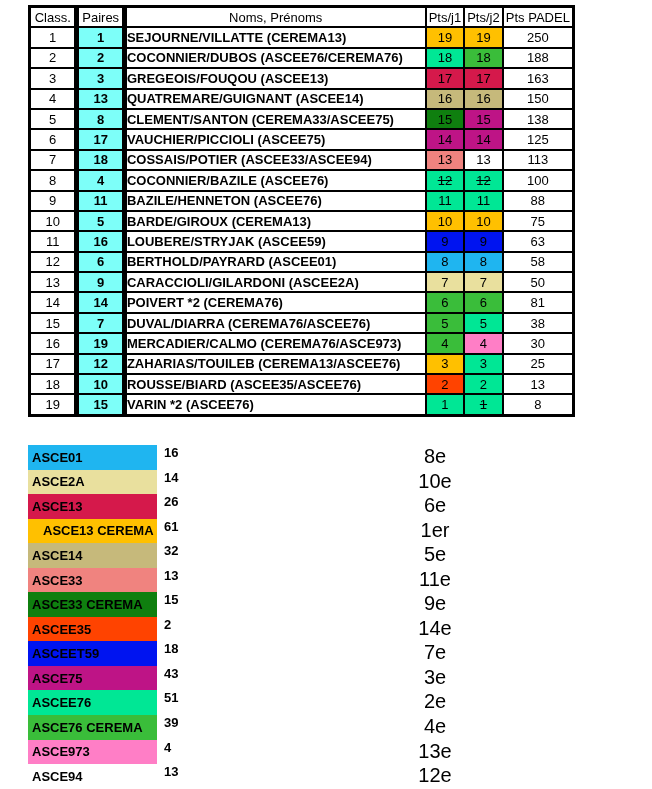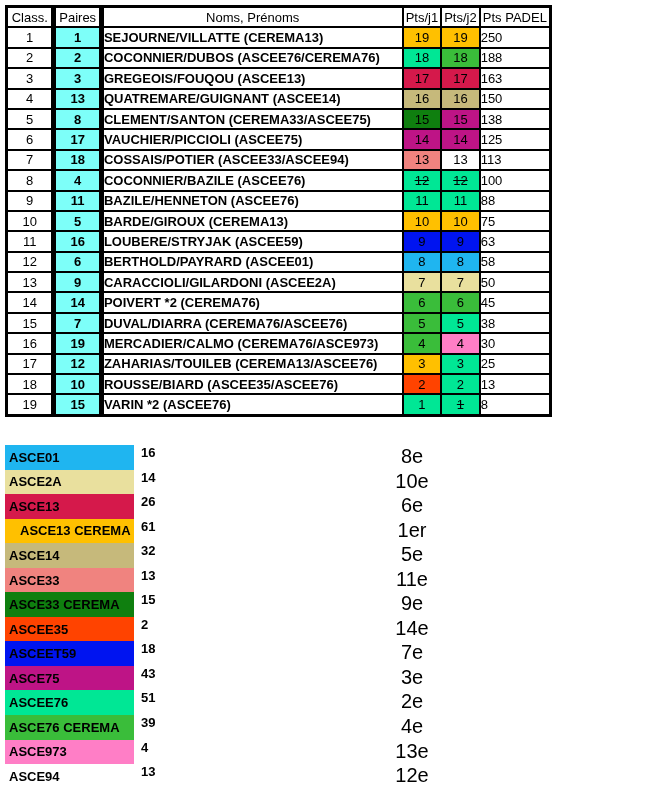--- a/index.html
+++ b/index.html
@@ -4,20 +4,21 @@
 <style>
   html, body { margin: 0; padding: 0; background: #fff; }
   .canvas {
     position: relative;
     width: 552px;
     height: 789px;
     background: #fff;
     font-family: "Liberation Sans", sans-serif;
     color: #000;
     overflow: hidden;
+    margin-left: 23px;
   }
 
   
   table.ranking {
     position: absolute;
     left: 5px;
     top: 5px;
     border-collapse: collapse;
     table-layout: fixed;
     border: 3px solid #000;
@@ -34,21 +35,21 @@
   table.ranking th {
     font-weight: normal;
     font-size: 13px;
     background: #fff;
     text-align: center;
   }
   th.col-name-h { text-align: left; padding-left: 4px; }
   td.col-rank   { text-align: center; font-weight: normal; }
   td.col-paire  { text-align: center; font-weight: bold; }
   td.col-name   { text-align: left; font-weight: bold; padding-left: 4px; font-size: 13px; }
-  td.col-padel  { }
+  td.col-padel  { text-align: center; }
   .thick-r { border-right-width: 5px !important; }
 
   td.col-pts { padding: 0 3px; background: #fff; }
   td.col-pts .fill {
     height: 100%;
     display: flex;
     align-items: center;
     justify-content: center;
     font-size: 13px;
   }
@@ -276,21 +277,21 @@
         <tr>
       <td class="col-rank thick-r">14</td>
       <td class="col-paire thick-r" style="background: rgb(125, 255, 249);">14</td>
       <td class="col-name">POIVERT *2 (CEREMA76)</td>
       <td class="col-pts">
             <div class="fill" style="background: rgb(58, 189, 58);">6</div>
           </td>
       <td class="col-pts">
             <div class="fill" style="background: rgb(58, 189, 58);">6</div>
           </td>
-      <td class="col-padel">45</td>
+      <td class="col-padel">81</td>
     </tr>
         <tr>
       <td class="col-rank thick-r">15</td>
       <td class="col-paire thick-r" style="background: rgb(125, 255, 249);">7</td>
       <td class="col-name">DUVAL/DIARRA (CEREMA76/ASCEE76)</td>
       <td class="col-pts">
             <div class="fill" style="background: rgb(58, 189, 58);">5</div>
           </td>
       <td class="col-pts">
             <div class="fill" style="background: rgb(0, 231, 149);">5</div>

